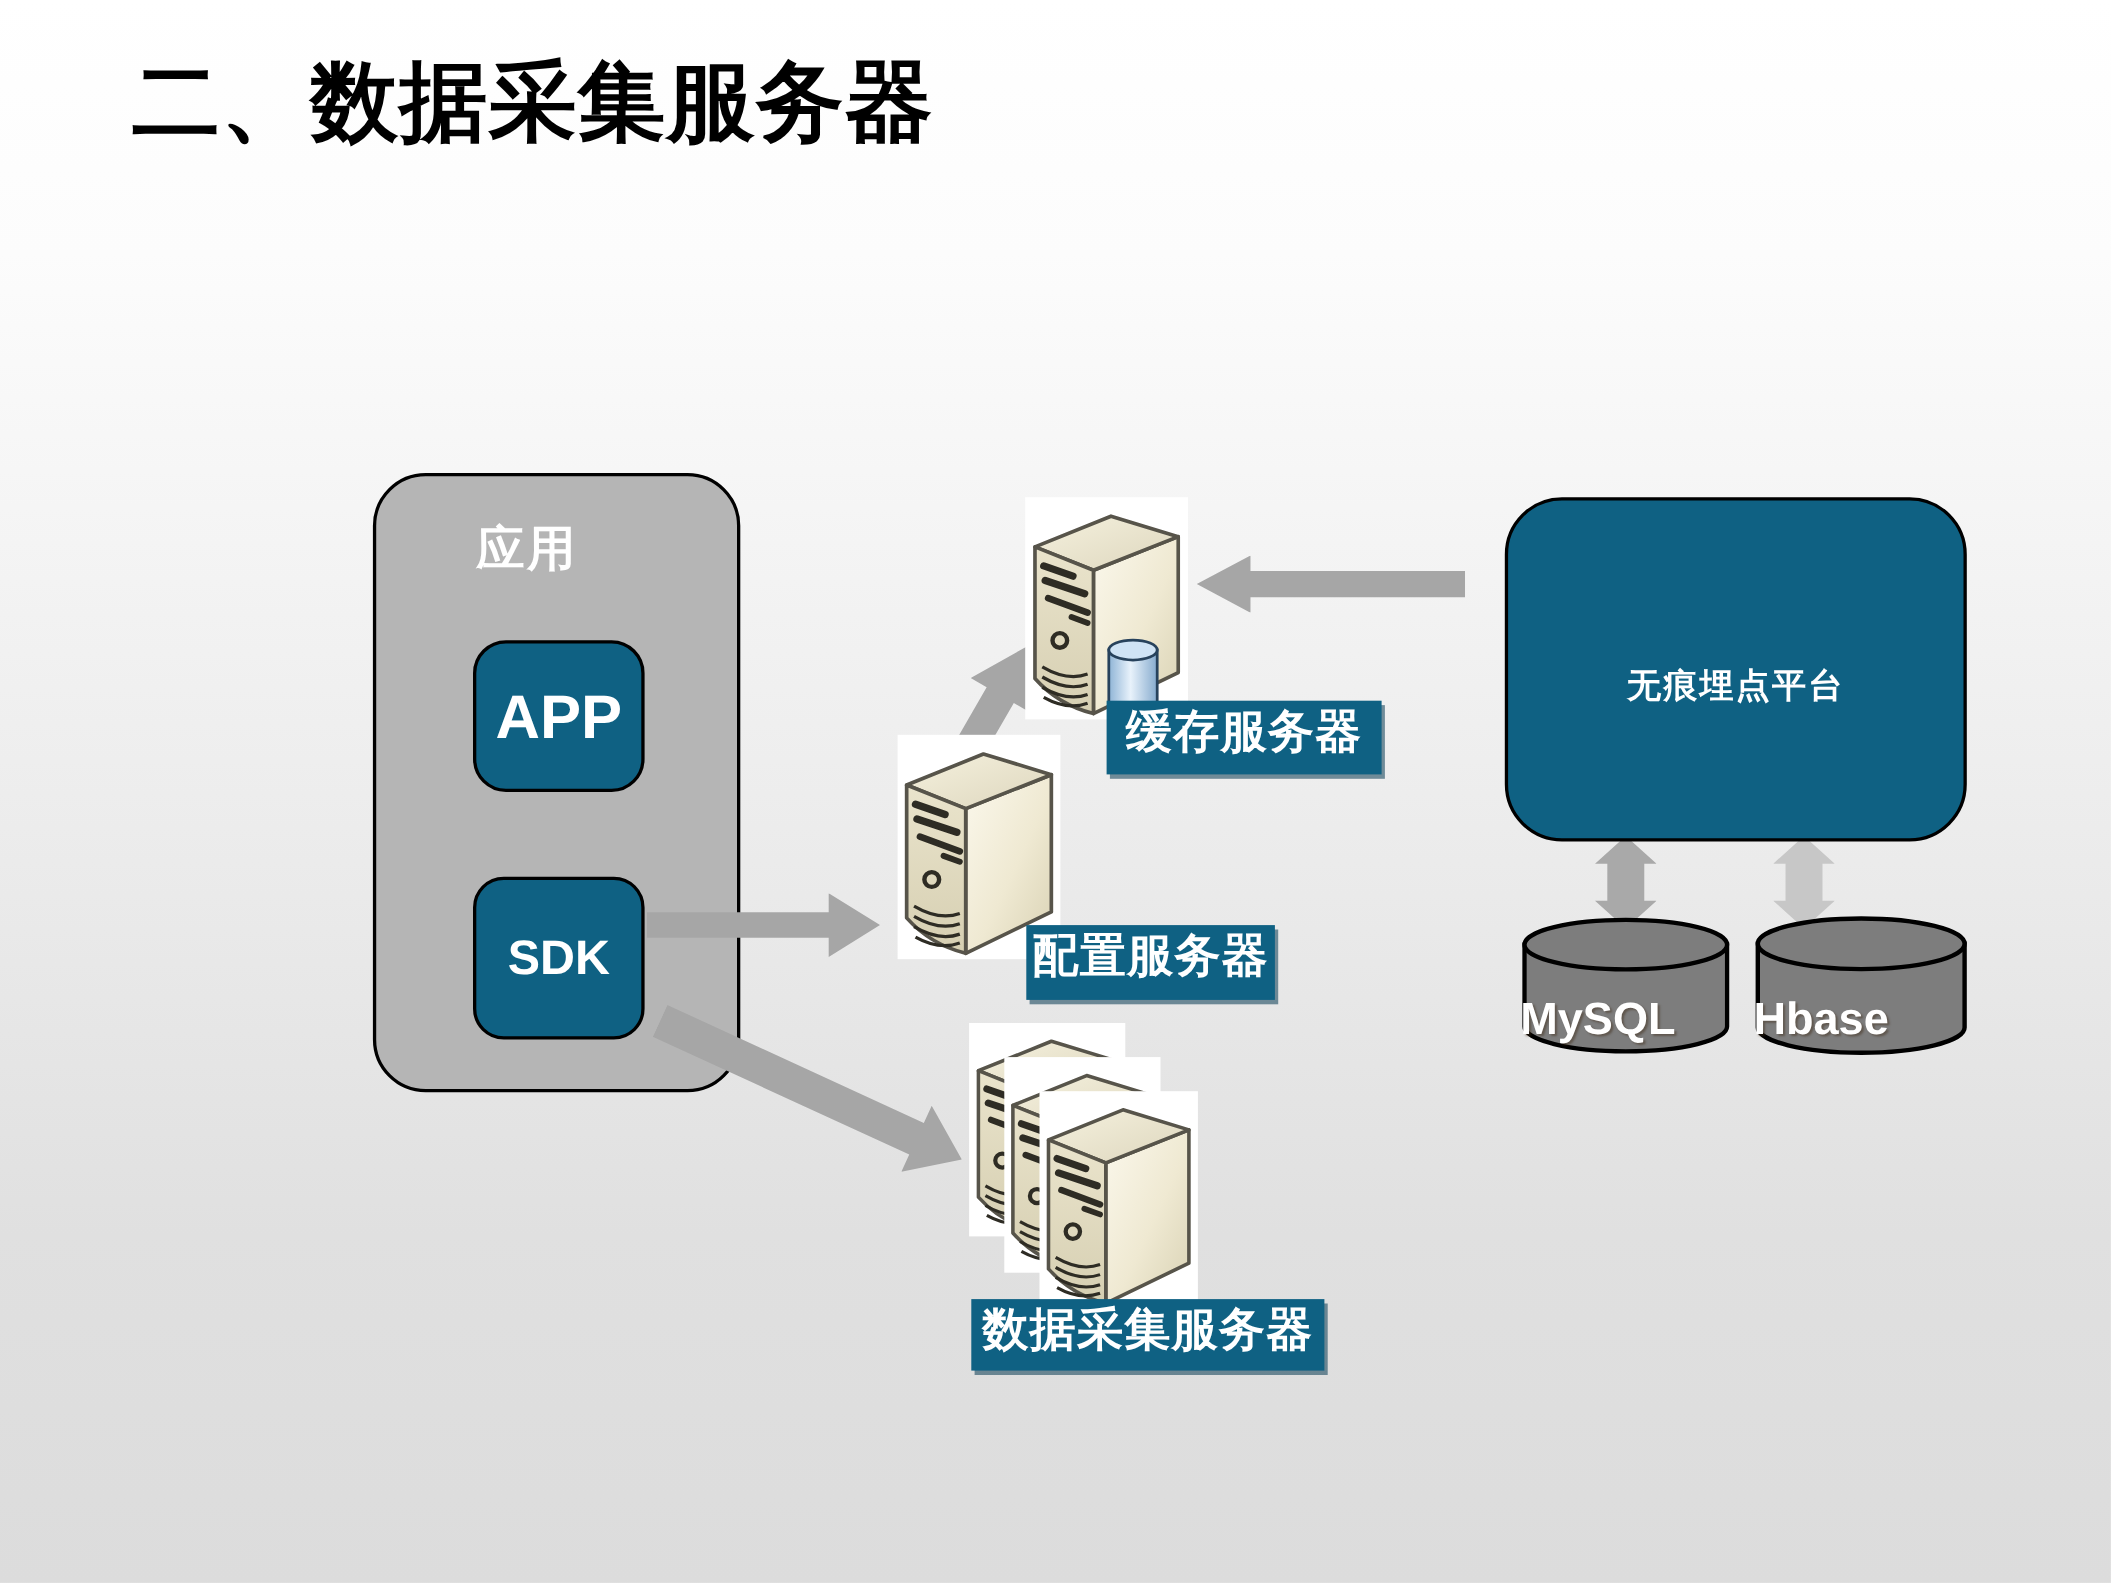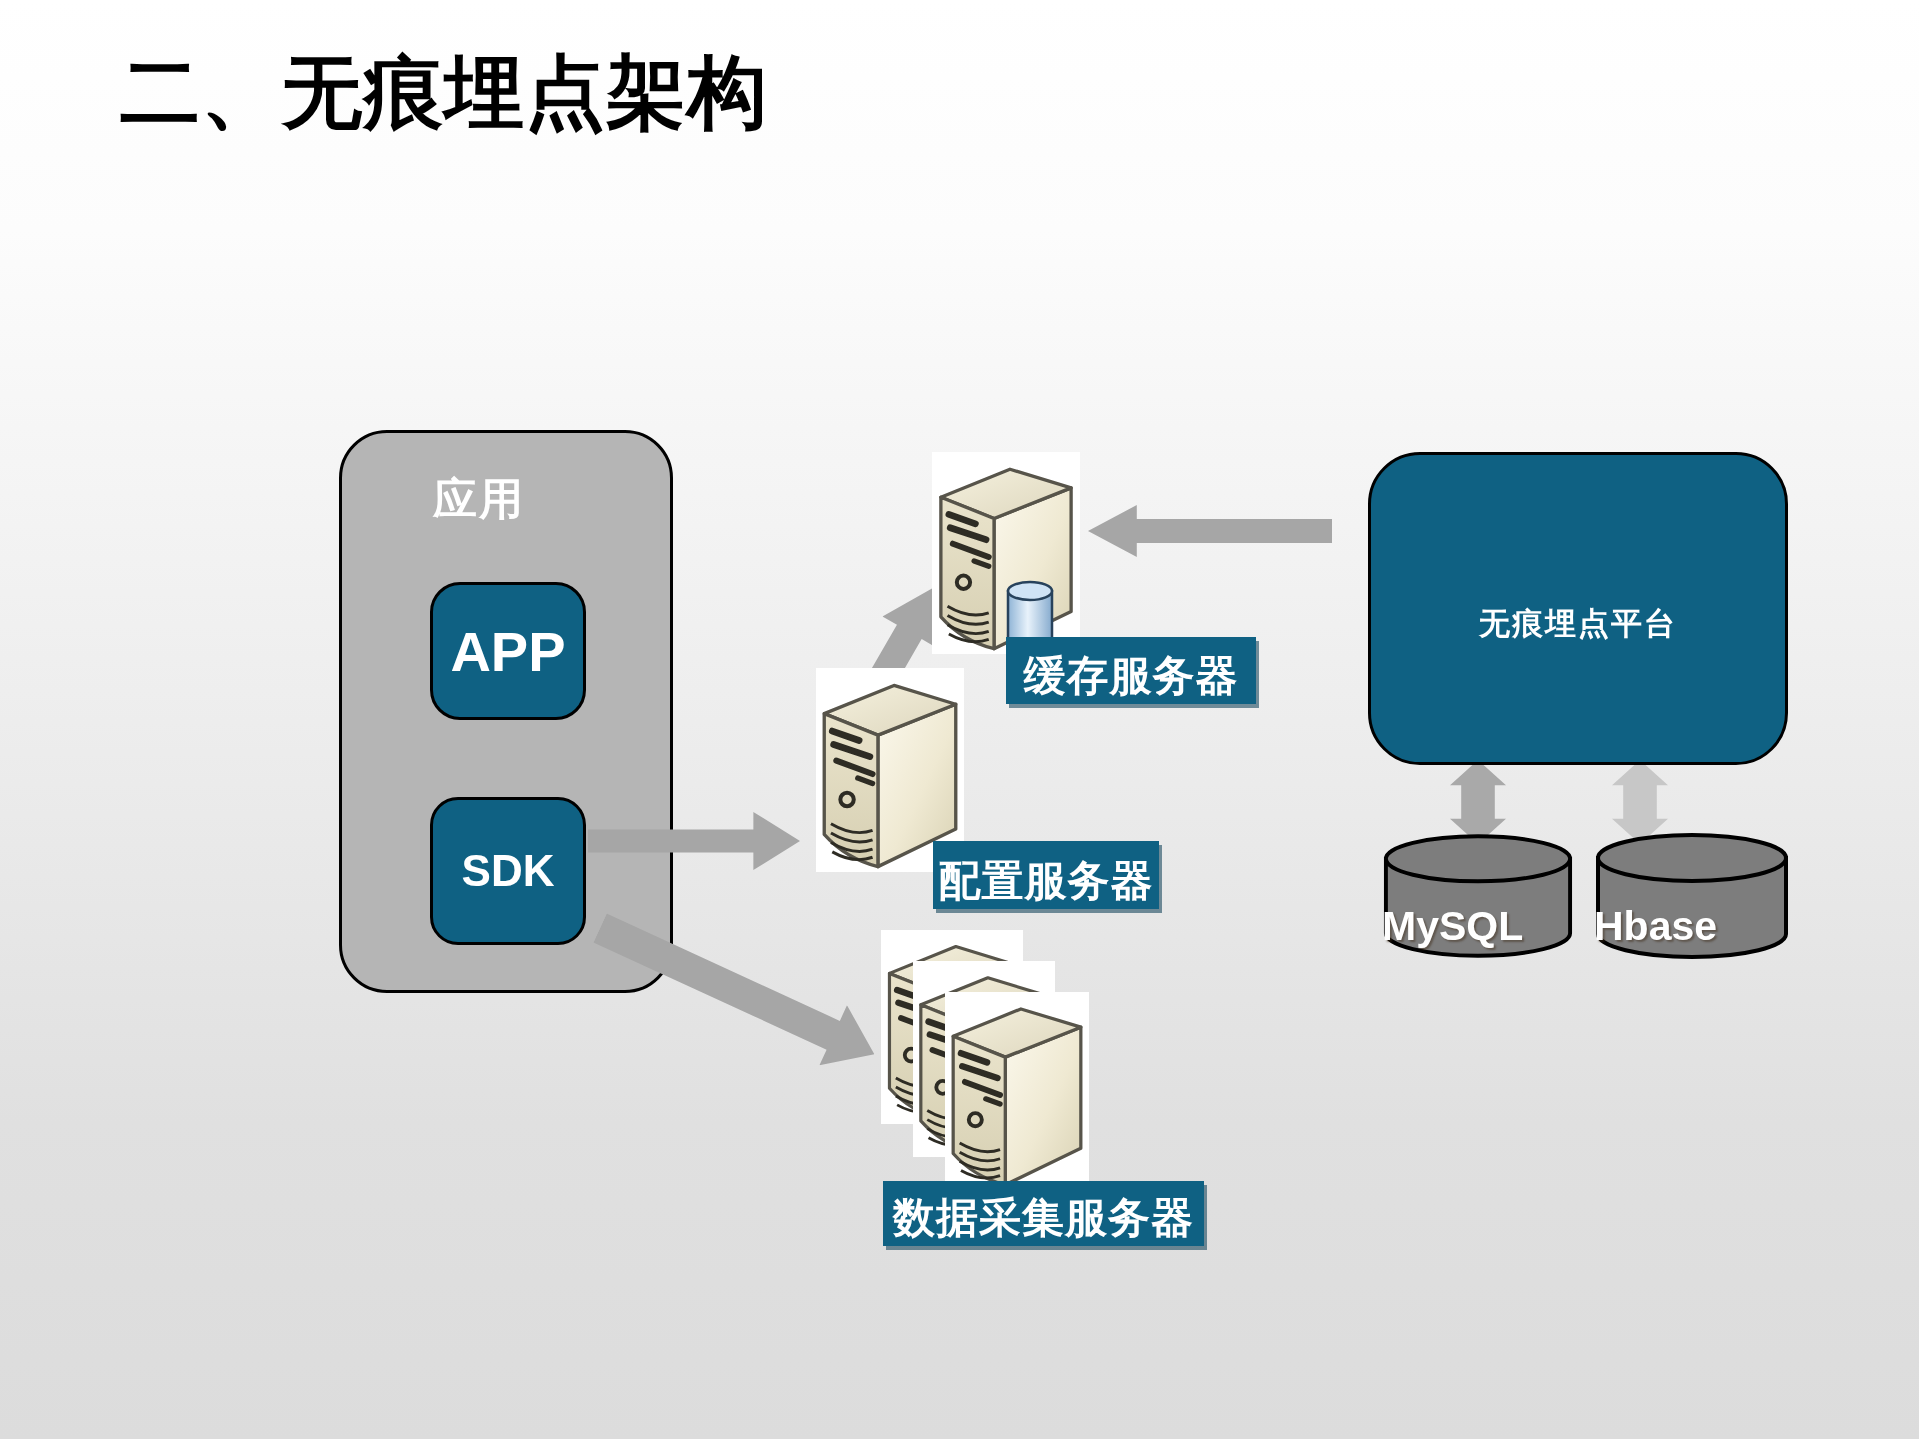--- a/index.html
+++ b/index.html
@@ -42,21 +42,21 @@
     background:#0f6183;border:3px solid #000;border-radius:52px;
     box-sizing:border-box;display:flex;align-items:center;justify-content:center;
   }
   .platform-box span{
     color:#fff;font-size:31px;font-weight:700;letter-spacing:2px;padding-top:30px;
   }
   
   .label-plate{
     background:#0f6183;
     box-shadow:3px 4px 0 rgba(8,59,82,0.55);
-    display:flex;align-items:flex-end;justify-content:center;
+    display:flex;align-items:flex-start;justify-content:center;
     color:#fff;font-weight:700;font-size:42px;letter-spacing:1px;
     z-index:30;
   }
   .cache-label{left:1006px;top:637px;width:250px;height:67px;}
   .config-label{left:933px;top:841px;width:226px;height:68px;}
   .collect-label{left:883px;top:1181px;width:321px;height:65px;}
   
   .server{background:#fff;}
   .server svg{display:block;width:100%;height:100%;}
   .cache-server{left:932px;top:452px;width:148px;height:202px;z-index:10;}
@@ -146,21 +146,21 @@
         <path d="M4 11 L4 57 A22 9 0 0 0 48 57 L48 11 Z" fill="url(#gCyl)" stroke="#27425c" stroke-width="2.5"></path>
         <ellipse cx="26" cy="11" rx="22" ry="9" fill="#cfe3f5" stroke="#27425c" stroke-width="2.5"></ellipse>
       </symbol>
       <symbol id="graycyl" viewBox="0 0 196 132">
         <path d="M4 27 L4 103 A94 23 0 0 0 192 103 L192 27 Z" fill="#7d7d7d" stroke="#000" stroke-width="4"></path>
         <ellipse cx="98" cy="27" rx="94" ry="23" fill="#7d7d7d" stroke="#000" stroke-width="4"></ellipse>
       </symbol>
     </defs>
   </svg>
 
-  <div class="abs title">二、无痕埋点架构</div>
+  <div class="abs title">二、数据采集服务器</div>
 
   <div class="abs app-container"></div>
   <div class="abs app-container-label">应用</div>
   <div class="abs blue-node app-box">
     <span>APP</span>
   </div>
   <div class="abs blue-node sdk-box">
     <span>SDK</span>
   </div>
 

